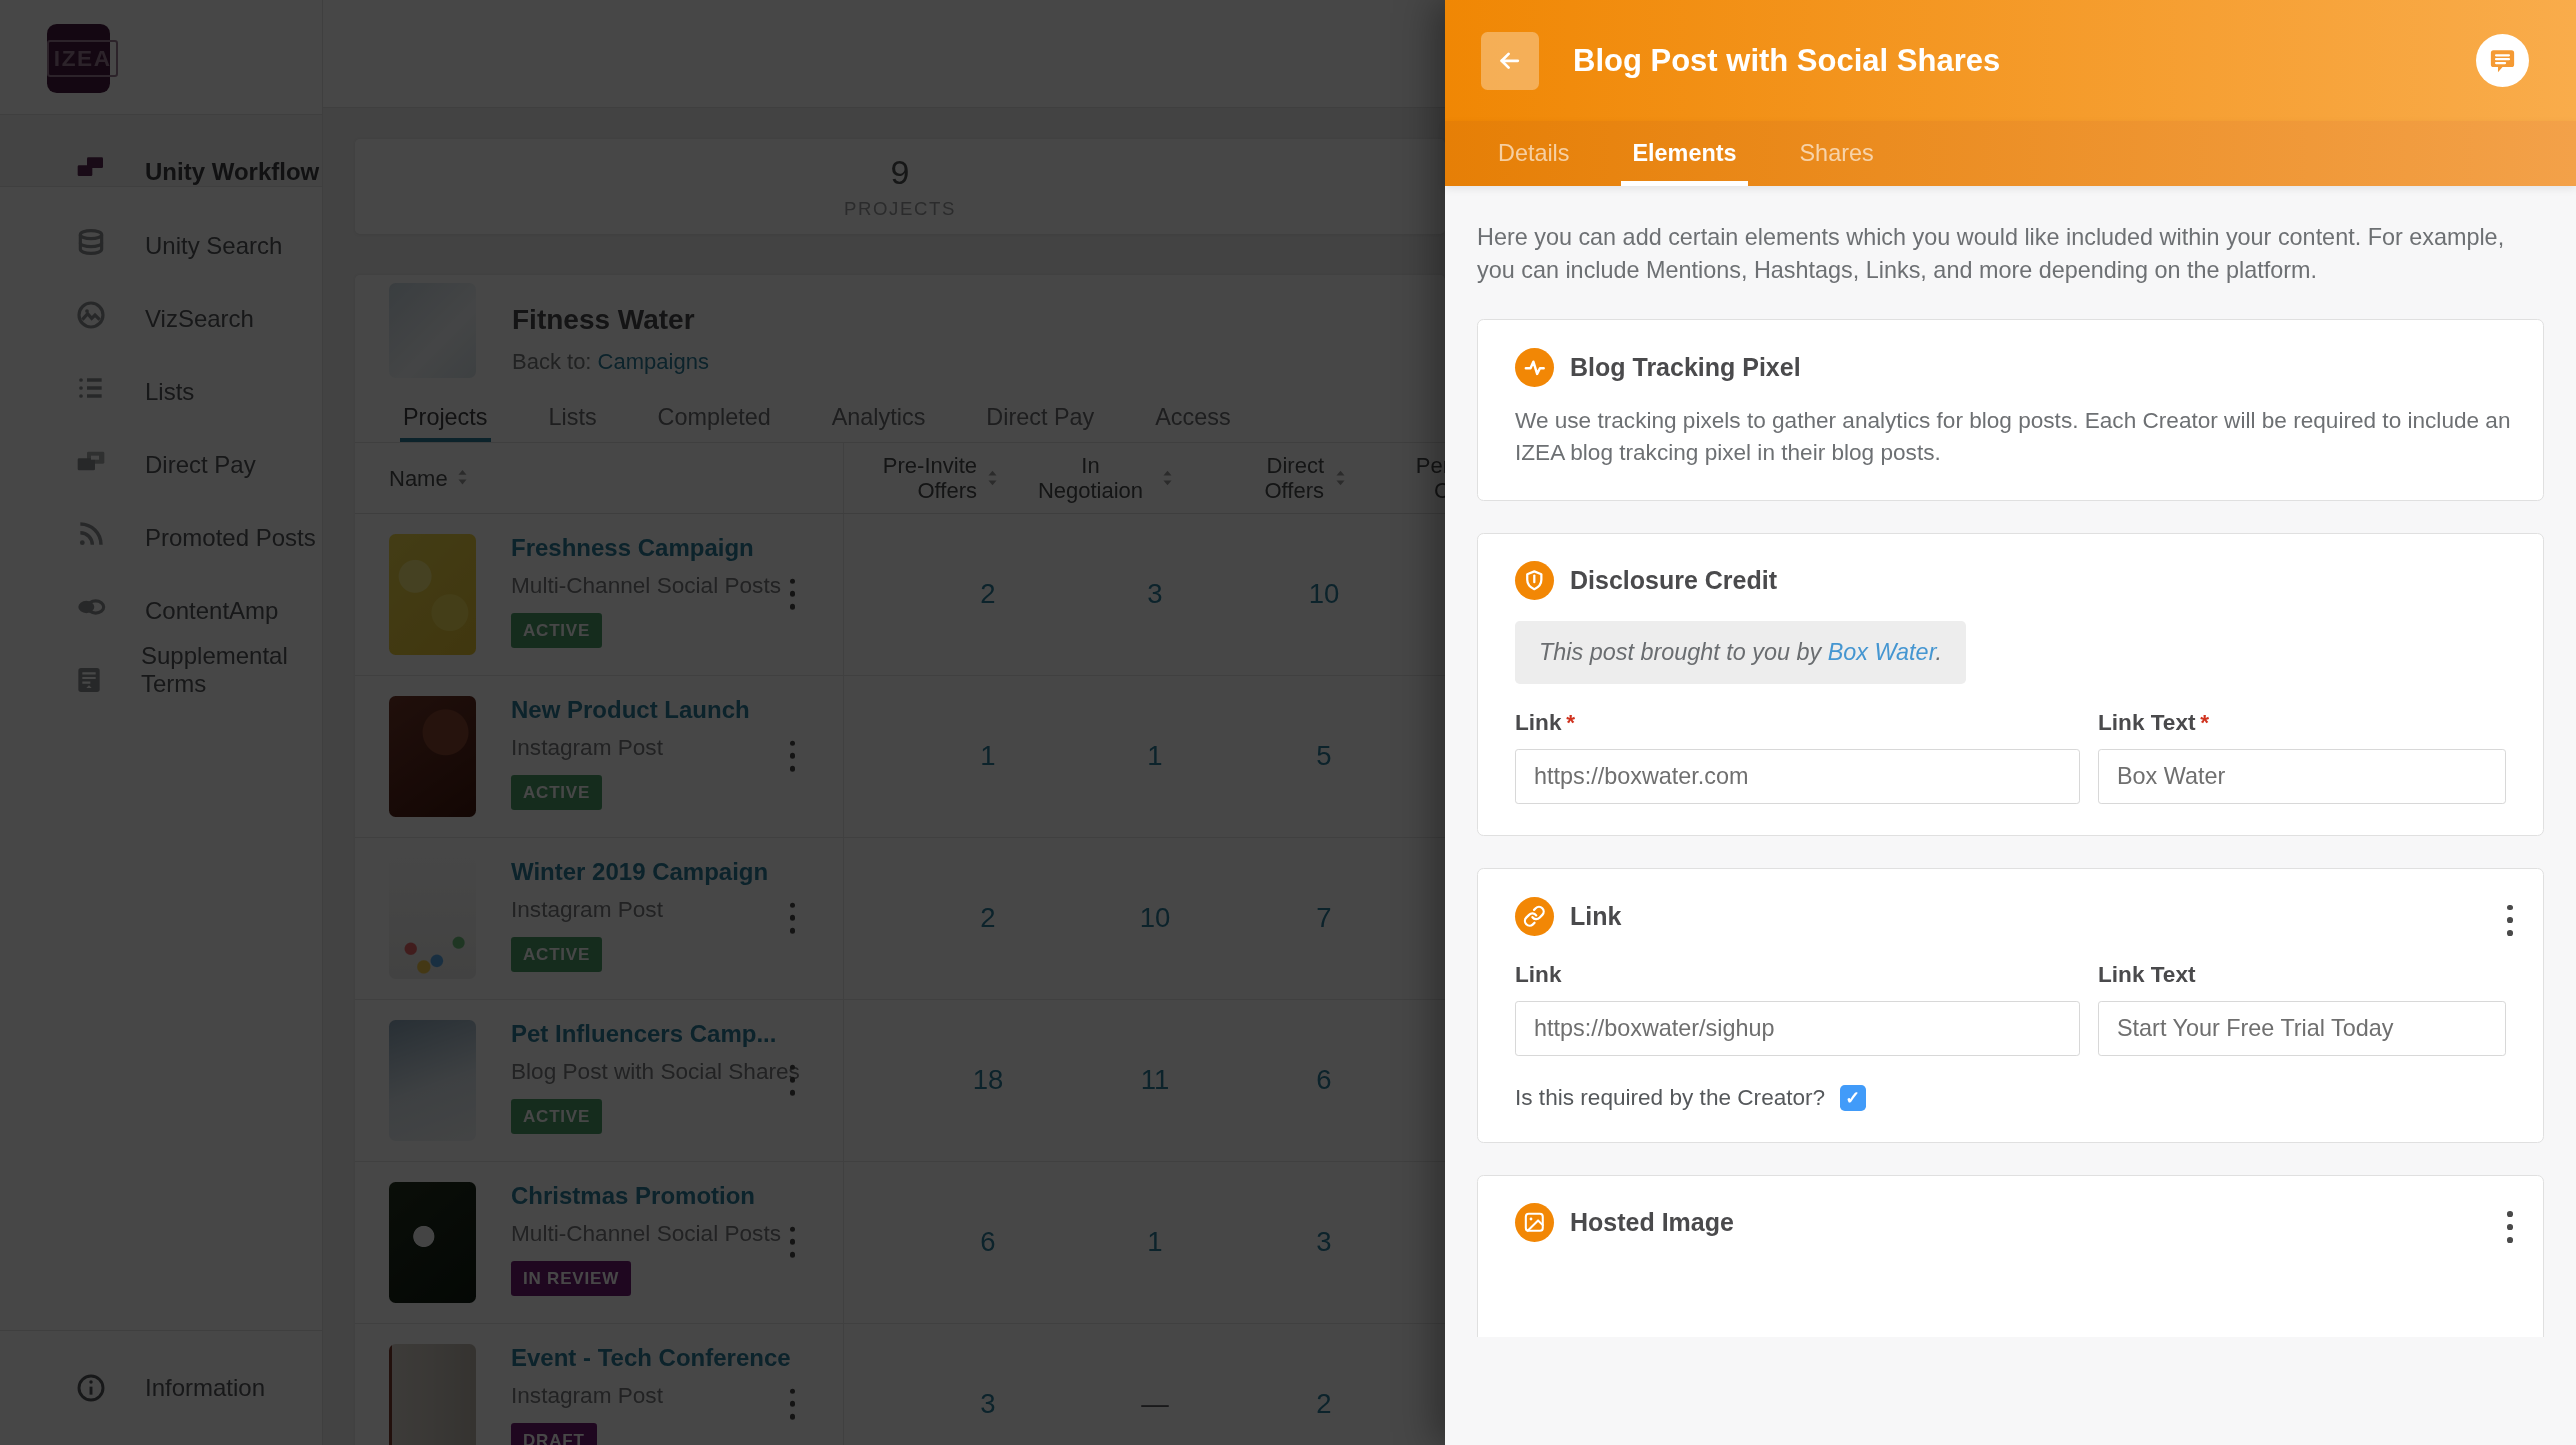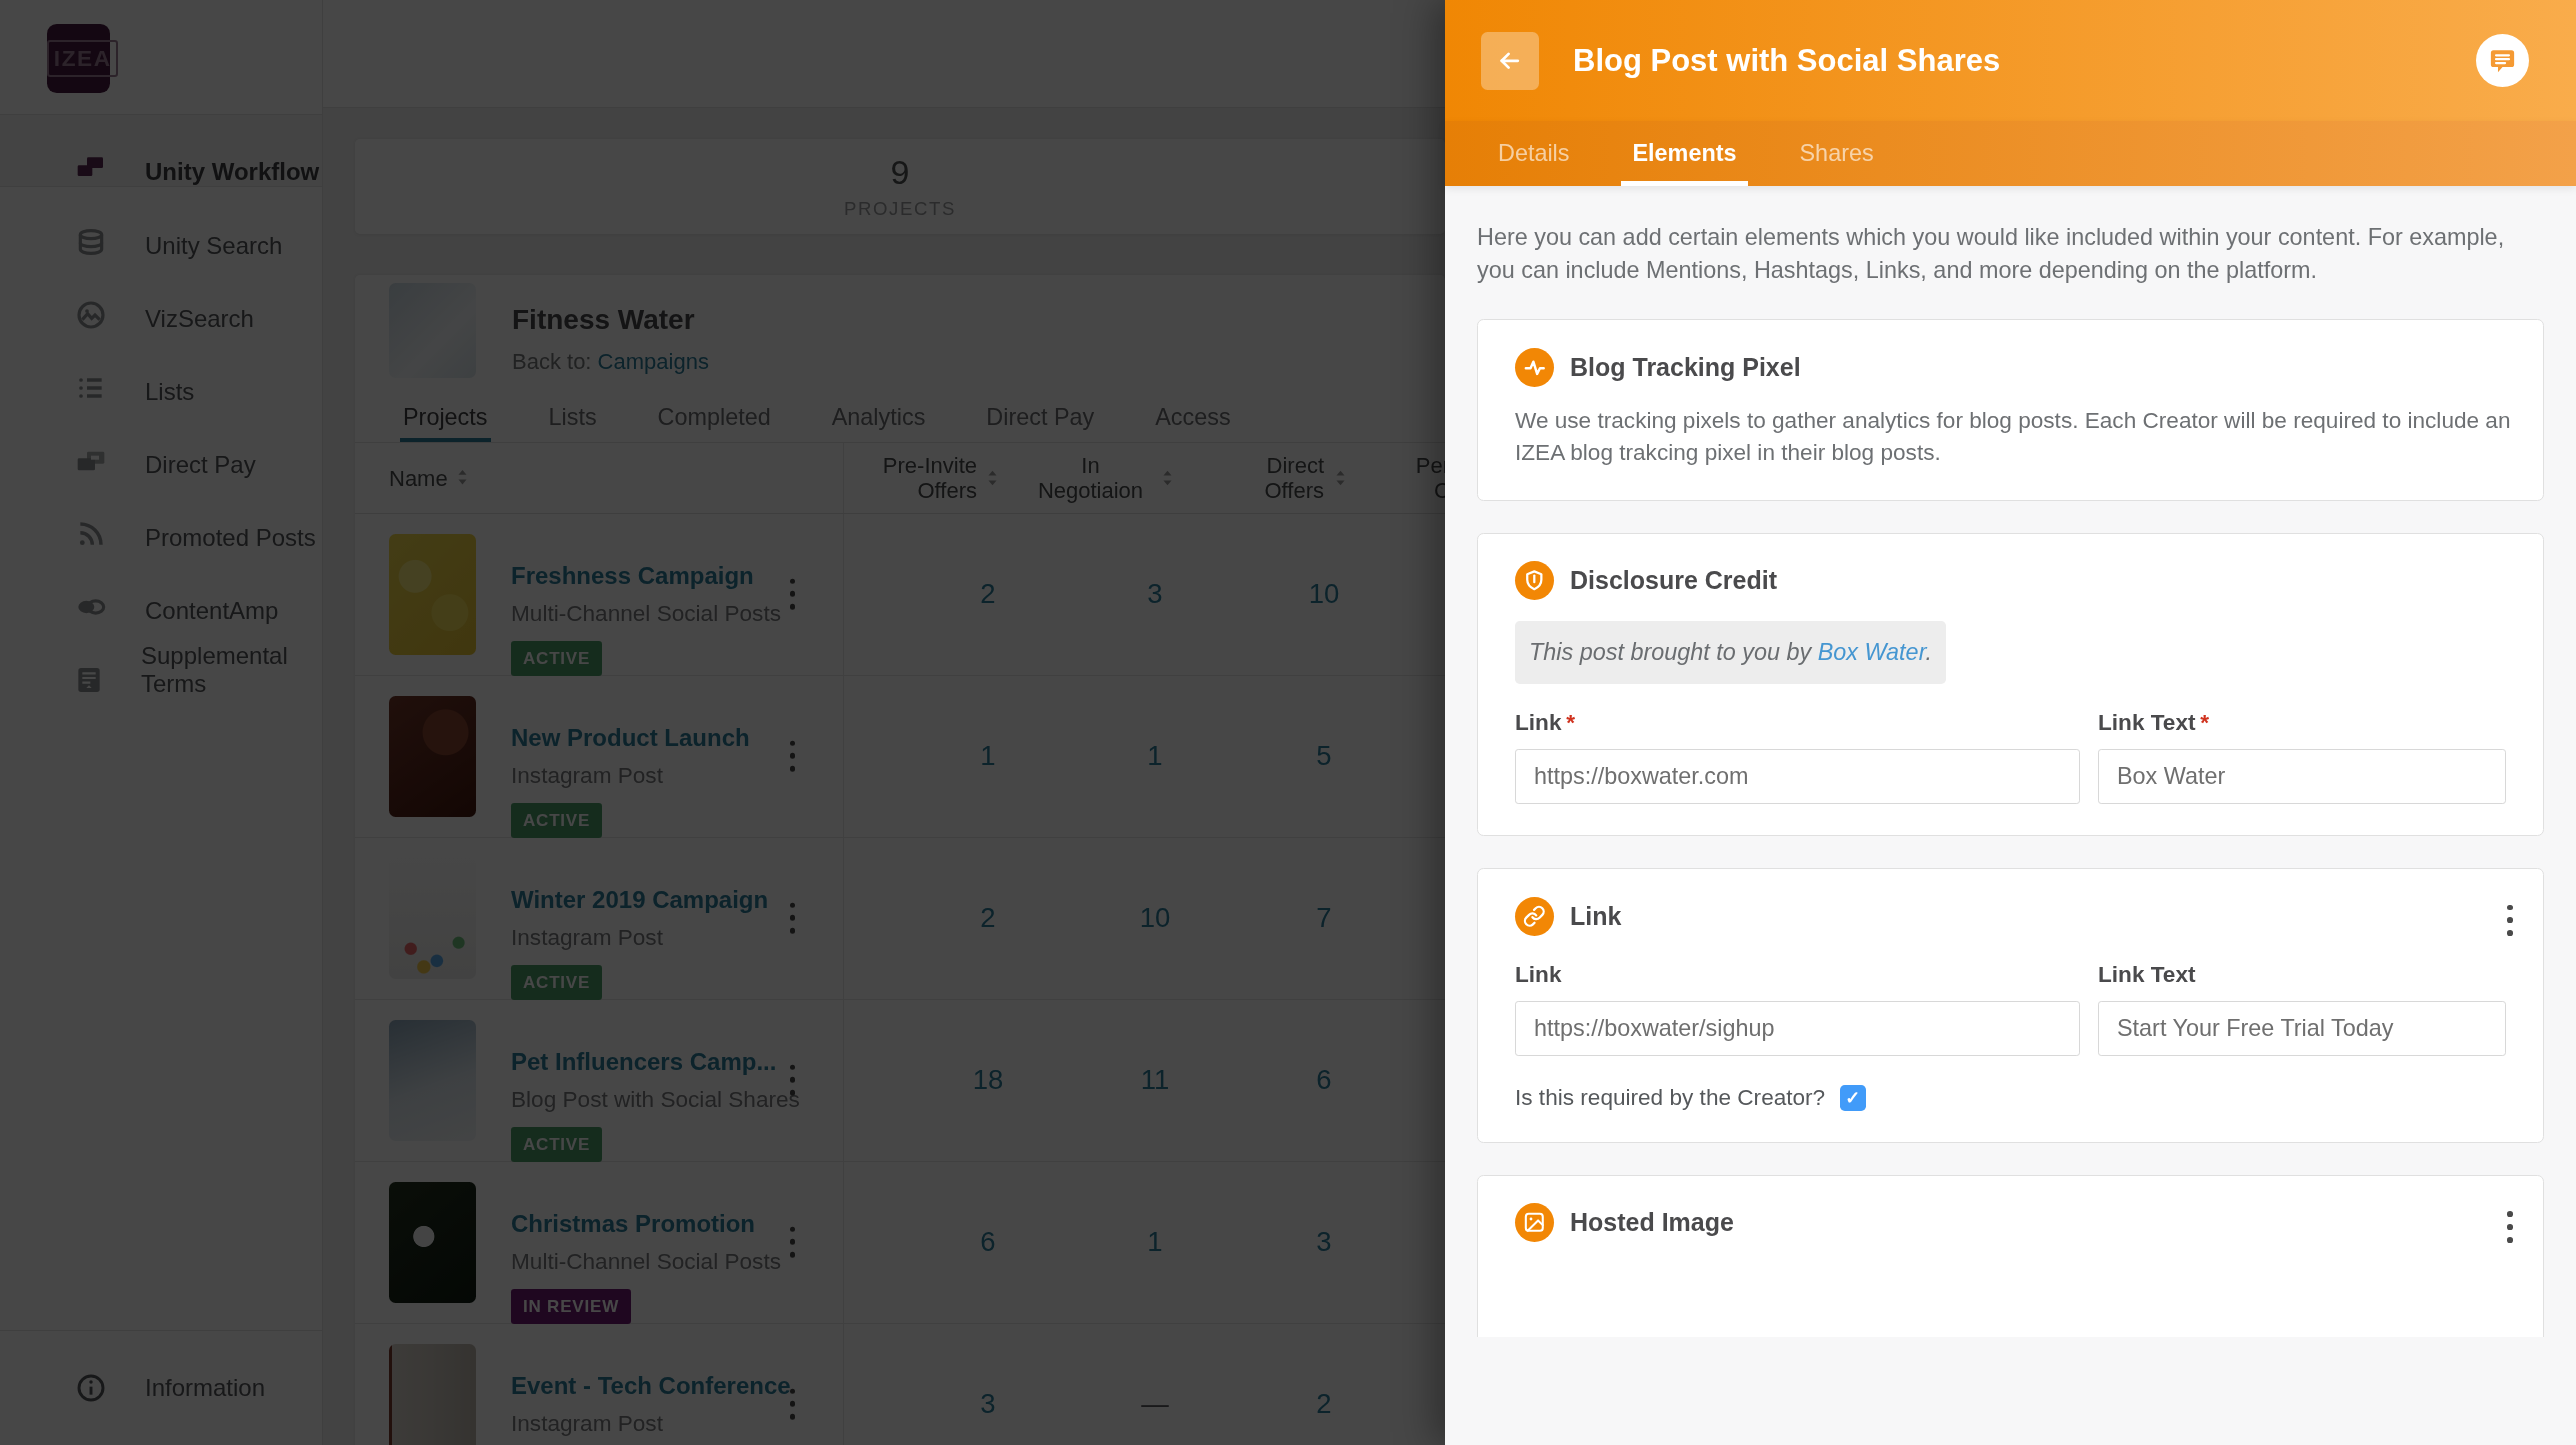--- a/index.html
+++ b/index.html
@@ -47,21 +47,21 @@
   .th-c4 { left:1026px; width:69px; text-align:right; }
   .sort { flex:0 0 auto; }
   .row { position:relative; height:162px; border-bottom:0.8px solid #e5e5e5; }
   .row-thumb { position:absolute; left:34px; top:20px; width:87px; height:121px; border-radius:6.5px; }
   .row-thumb[data-variant="lemons"]   { background:radial-gradient(circle at 30% 35%,#f7ea7c 16%,transparent 17%),radial-gradient(circle at 70% 65%,#f3df58 18%,transparent 19%),linear-gradient(135deg,#f0d94e,#e6c434); }
   .row-thumb[data-variant="leaves"]   { background:radial-gradient(circle at 65% 30%,#8a4530 22%,transparent 23%),linear-gradient(145deg,#74382a,#45190f); }
   .row-thumb[data-variant="confetti"] { background:radial-gradient(circle at 25% 75%,#e86a6a 5%,transparent 6%),radial-gradient(circle at 55% 85%,#5aa9e8 5%,transparent 6%),radial-gradient(circle at 80% 70%,#6fc37e 5%,transparent 6%),radial-gradient(circle at 40% 90%,#f2c94c 5%,transparent 6%),linear-gradient(#fdfdfd,#ededeb); }
   .row-thumb[data-variant="husky"]    { background:linear-gradient(160deg,#8fa9bd,#dde7ee 55%,#f2f5f7); }
   .row-thumb[data-variant="pine"]     { background:radial-gradient(circle at 40% 45%,#f2f2f2 12%,transparent 13%),linear-gradient(140deg,#24331f,#101c12); }
   .row-thumb[data-variant="shelf"]    { background:linear-gradient(90deg,#7c3b2c 4%,#d9d4cc 4%,#cfc9c0 50%,#bdb6ac); }
-  .row-name { position:absolute; left:156px; top:48px; }
+  .row-name { position:absolute; left:156px; top:20px; }
   .row-link { font-size:24px; font-weight:bold; color:#2d7e9c; text-decoration:none; display:inline-block; }
   .row-sub { font-size:22.6px; color:#797b7e; margin-top:11.3px; }
   .badge { display:inline-block; margin-top:14.5px; font-size:17px; font-weight:bold; letter-spacing:0.8px; color:#fff; padding:7.3px 12px; border-radius:3.2px; }
   .badge[data-badge="active"] { background:#4c9e6a; }
   .badge[data-badge="review"], .badge[data-badge="draft"] { background:#701a75; }
   .kebab { position:absolute; left:428px; top:50%; transform:translateY(-50%); display:flex; flex-direction:column; gap:7.3px; padding:6.5px; cursor:pointer; }
   .kebab i { width:5.7px; height:5.7px; border-radius:50%; background:#4a4a4a; }
   .val { position:absolute; top:50%; transform:translateY(-50%); width:162px; text-align:center; font-size:27.5px; color:#2d7e9c; }
   .val[data-muted="1"] { color:#5a5b5d; }
   .val1 { left:552px; } .val2 { left:719px; } .val3 { left:888px; }
@@ -79,21 +79,21 @@
   .ptab { display:flex; align-items:center; font-size:23.4px; color:rgba(255,255,255,0.62); position:relative; cursor:pointer; }
   .ptab.active { color:#fff; font-weight:bold; }
   .ptab.active::after { content:""; position:absolute; left:-11.3px; right:-11.3px; bottom:0; height:4.8px; background:#fff; }
   .p-body { position:absolute; top:187px; bottom:108px; left:0; right:0; overflow:hidden; padding:0 32px; }
   .intro { margin-top:34px; font-size:23.4px; color:#6d7073; line-height:33px; }
   .card { background:#fff; border:0.8px solid #e0e0e0; border-radius:6.5px; margin-top:32px; padding:27.5px 24px 31px 24px; position:relative; }
   .card-head { display:flex; align-items:center; gap:16px; margin-left:13px; }
   .badge-ico { width:39px; height:39px; border-radius:50%; background:#f28705; display:flex; align-items:center; justify-content:center; flex:0 0 auto; color:#fff; }
   .card-title { font-size:25px; font-weight:bold; color:#4a4a4c; }
   .card-body { margin-top:18px; margin-left:13px; font-size:22.6px; color:#6d7073; line-height:32px; }
-  .quote { margin:21px 0 0 13px; background:#ededed; border-radius:4.8px; padding:18px 14px; font-style:italic; font-size:23.4px; color:#6a6d70; width:fit-content; }
+  .quote { margin:21px 0 0 13px; background:#ededed; border-radius:4.8px; padding:18px 24px; font-style:italic; font-size:23.4px; color:#6a6d70; width:fit-content; }
   .quote a { color:#4596d1; text-decoration:none; }
   .fields { display:flex; gap:18px; margin-top:26px; margin-left:13px; }
   .f-label { font-size:22.6px; font-weight:bold; color:#4a4a4c; margin-bottom:13px; }
   .req { color:#d0321e; margin-left:4.8px; font-weight:bold; }
   .tin { height:55px; border:1.6px solid #d8d8d8; border-radius:3.2px; font-size:23.4px; color:#6f6f6f; padding:0 18px; background:#fff; font-family:inherit; }
   .w-link { width:565px; } .w-ltext { width:408px; }
   .card-kebab { position:absolute; right:24px; top:29px; display:flex; flex-direction:column; gap:7.3px; padding:6.5px; cursor:pointer; }
   .card-kebab i { width:5.7px; height:5.7px; border-radius:50%; background:#4a4a4a; }
   .check-row { margin:29px 0 0 13px; display:flex; align-items:center; gap:14.5px; font-size:22.6px; color:#55585b; }
   .checkbox { width:26px; height:26px; background:#419bf9; border-radius:4.8px; border:none; display:flex; align-items:center; justify-content:center; color:#fff; font-size:18px; font-weight:bold; cursor:pointer; }

